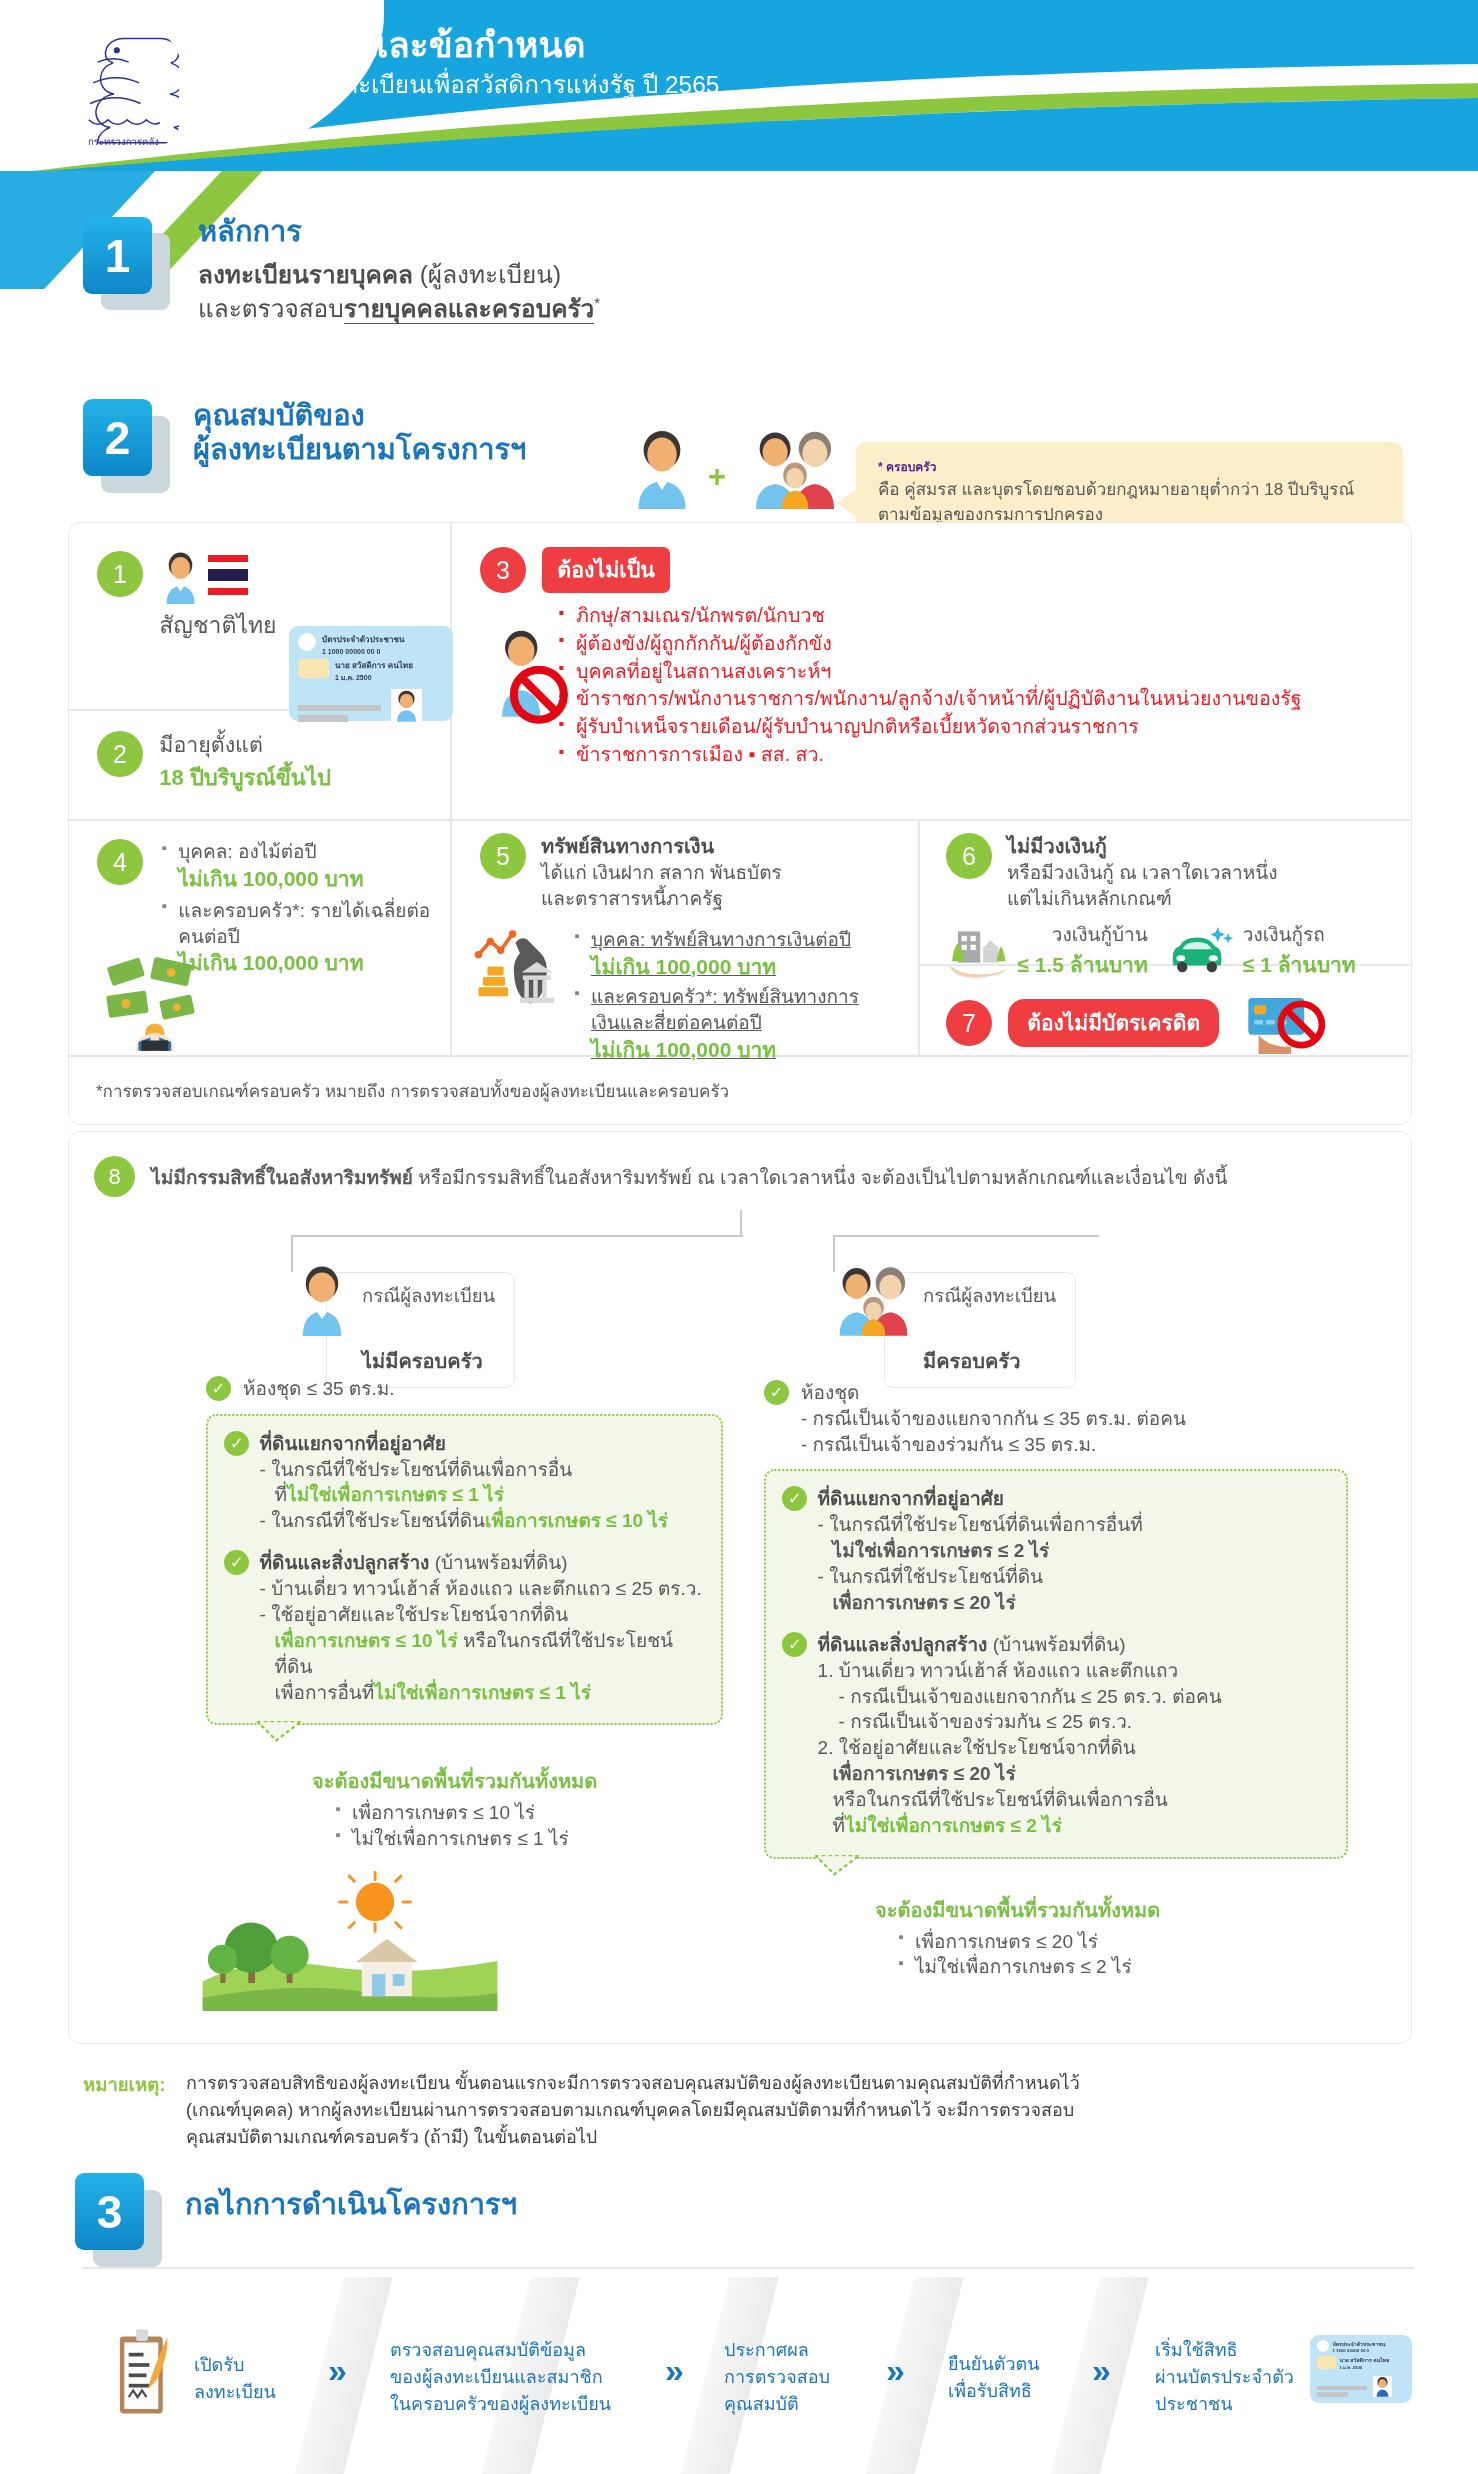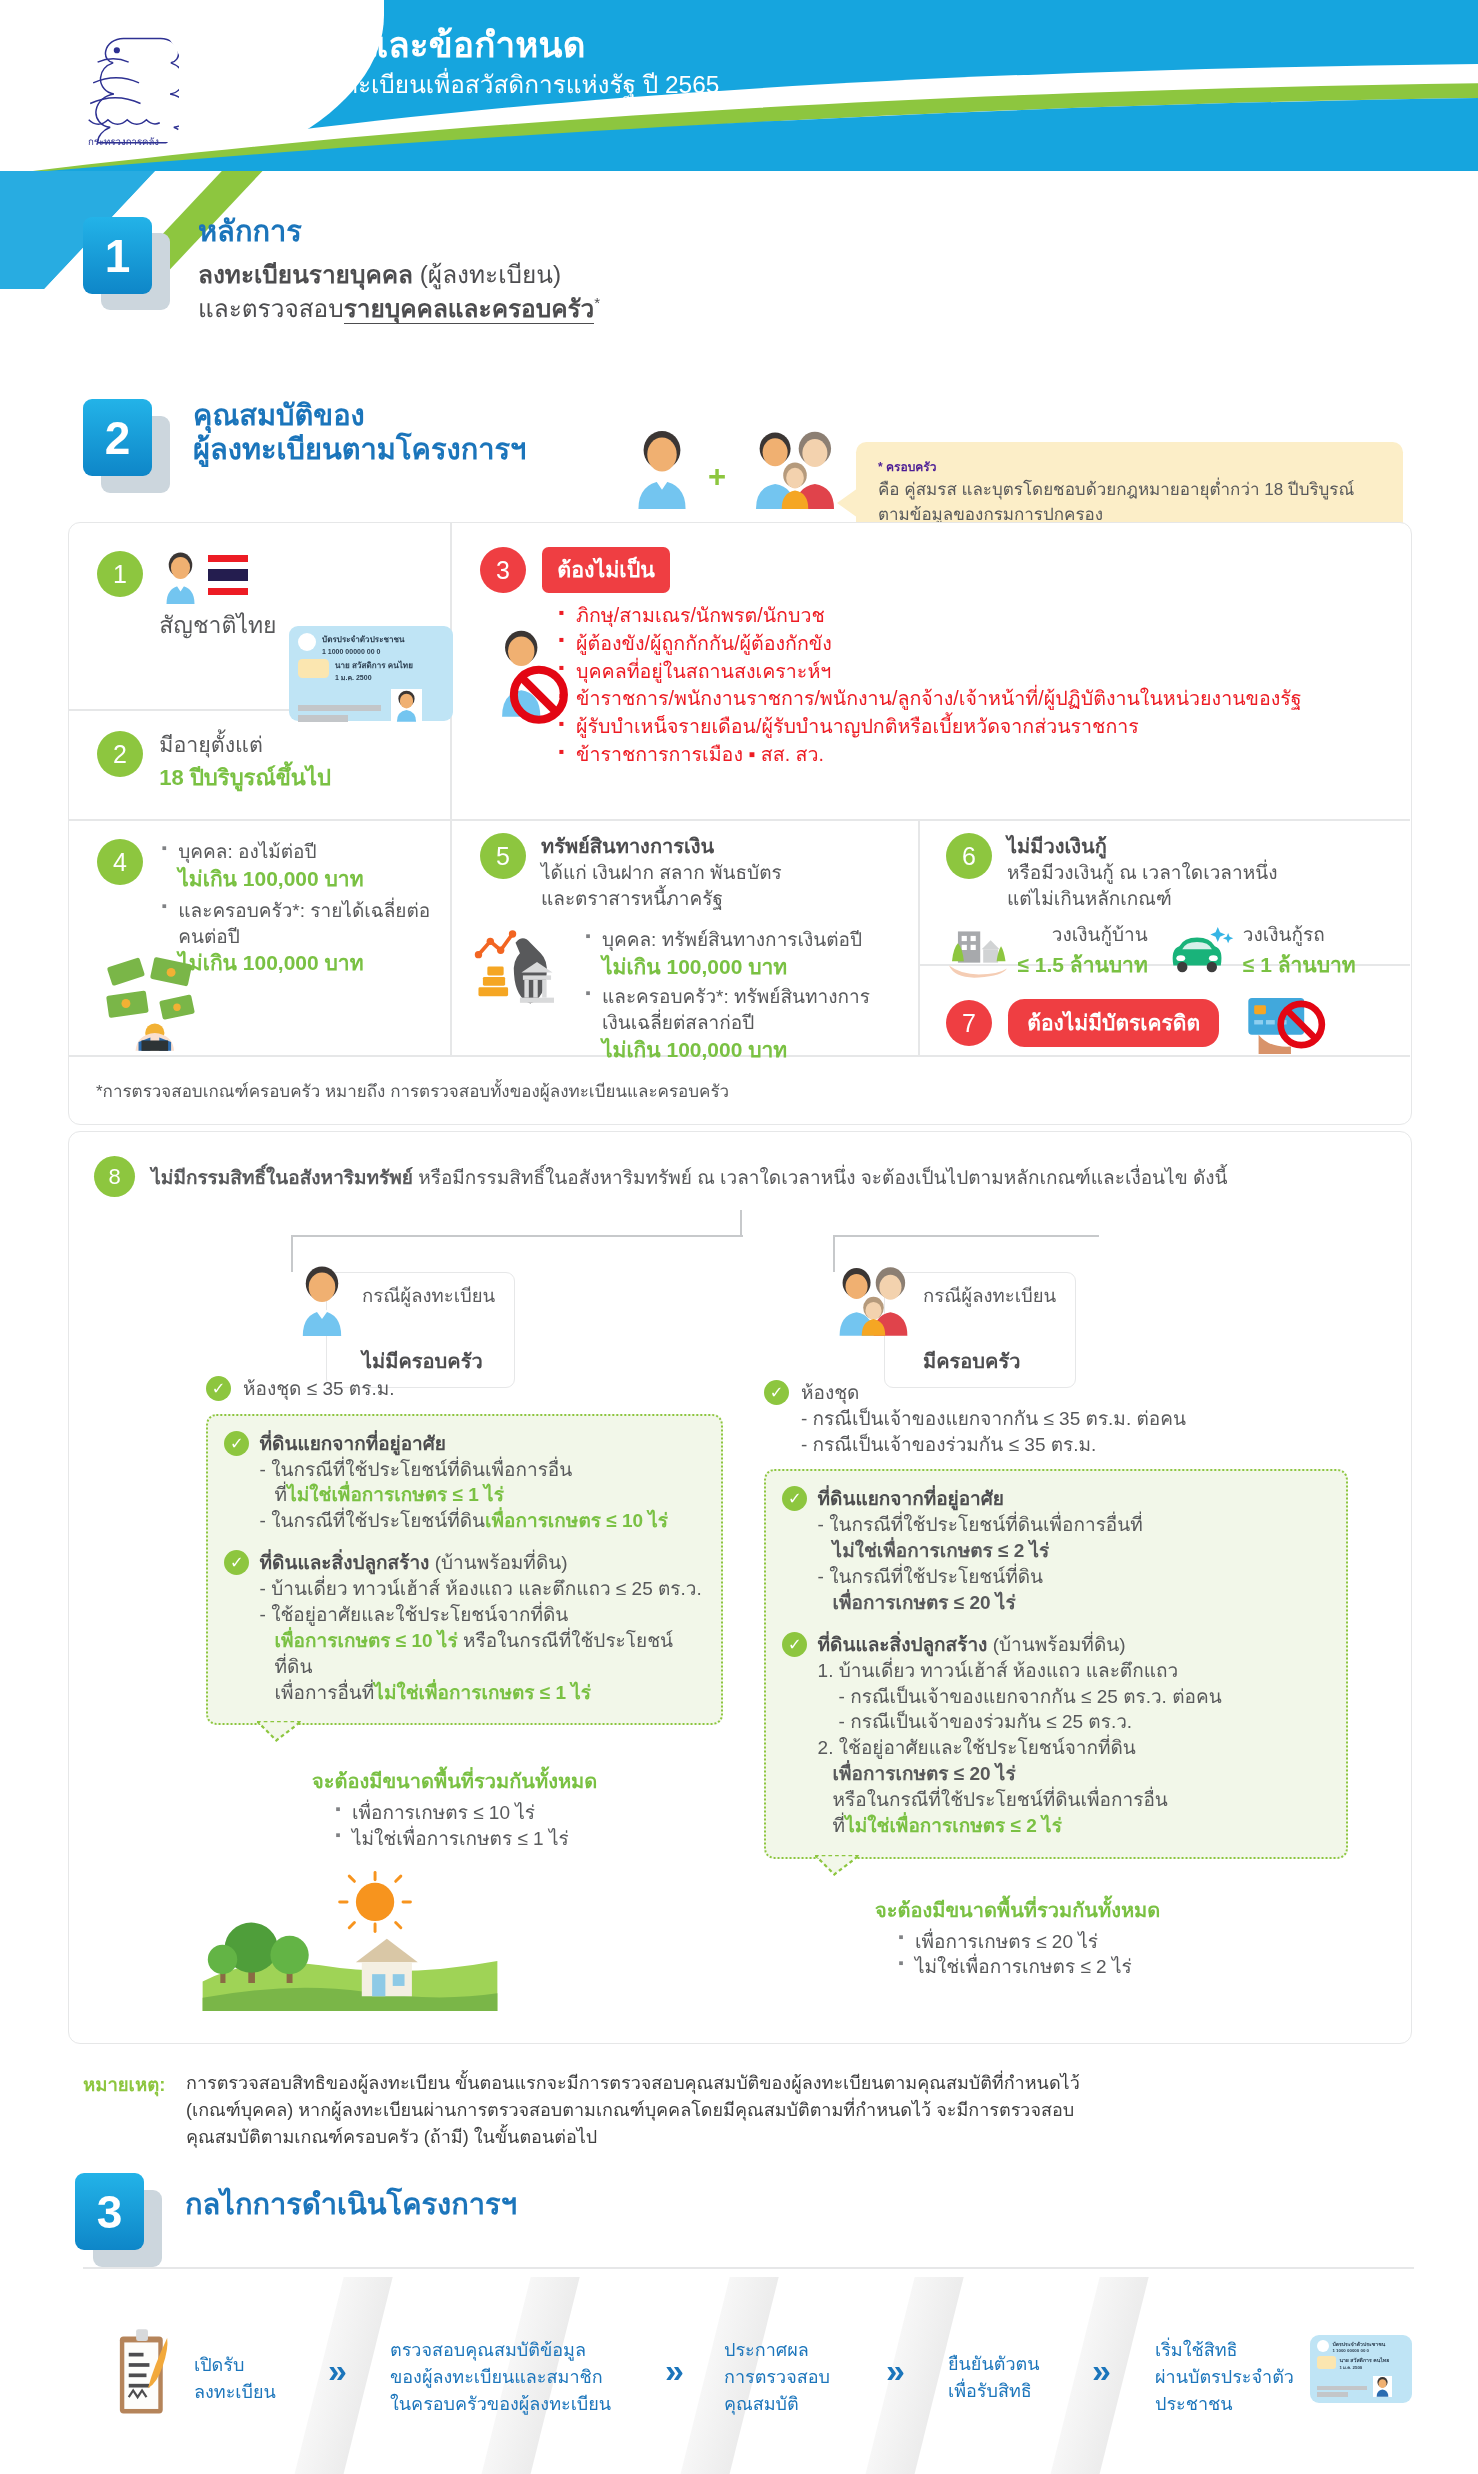--- a/index.html
+++ b/index.html
@@ -374,27 +374,27 @@
           <rect x="80" y="70" width="6" height="24"></rect>
           <rect x="92" y="70" width="6" height="24"></rect>
         </g>
       <rect x="62" y="94" width="46" height="7" fill="#d9dadb"></rect>
       <g fill="#f5a623">
           <rect x="6" y="80" width="40" height="12" rx="2"></rect>
           <rect x="12" y="66" width="30" height="12" rx="2"></rect>
           <rect x="18" y="52" width="22" height="12" rx="2"></rect>
         </g>
     </svg>
-    <ul class="bul body-txt" style="position:absolute;left:514px;top:404px;width:310px;">
+    <ul class="bul body-txt" style="position:absolute;left:503px;top:404px;width:310px;text-decoration:underline;">
       <li>
         <span>บุคคล: ทรัพย์สินทางการเงินต่อปี</span><br>
         <span class="greenb" style="font-size:21px;">ไม่เกิน 100,000 บาท</span>
       </li>
       <li style="margin-top:3px;">
-        <span>และครอบครัว*: ทรัพย์สินทางการเงินเฉลี่ยต่สลาก่อปี</span><br>
+        <span>และครอบครัว*: ทรัพย์สินทางการเงินและสี่ยต่อคนต่อปี</span><br>
         <span class="greenb" style="font-size:21px;">ไม่เกิน 100,000 บาท</span>
       </li>
     </ul>
 
     <div style="position:absolute;left:877px;top:310px;display:flex;align-items:flex-start;">
       <div class="circ circ-green cellnum">6</div>
       <div style="margin-left:15px;width:399px;">
         <div class="bold body-txt" style="font-size:20px;color:#4d4d4f;">ไม่มีวงเงินกู้</div>
         <div class="body-txt">หรือมีวงเงินกู้ ณ เวลาใดเวลาหนึ่ง</div>
         <div class="body-txt">แต่ไม่เกินหลักเกณฑ์</div>

